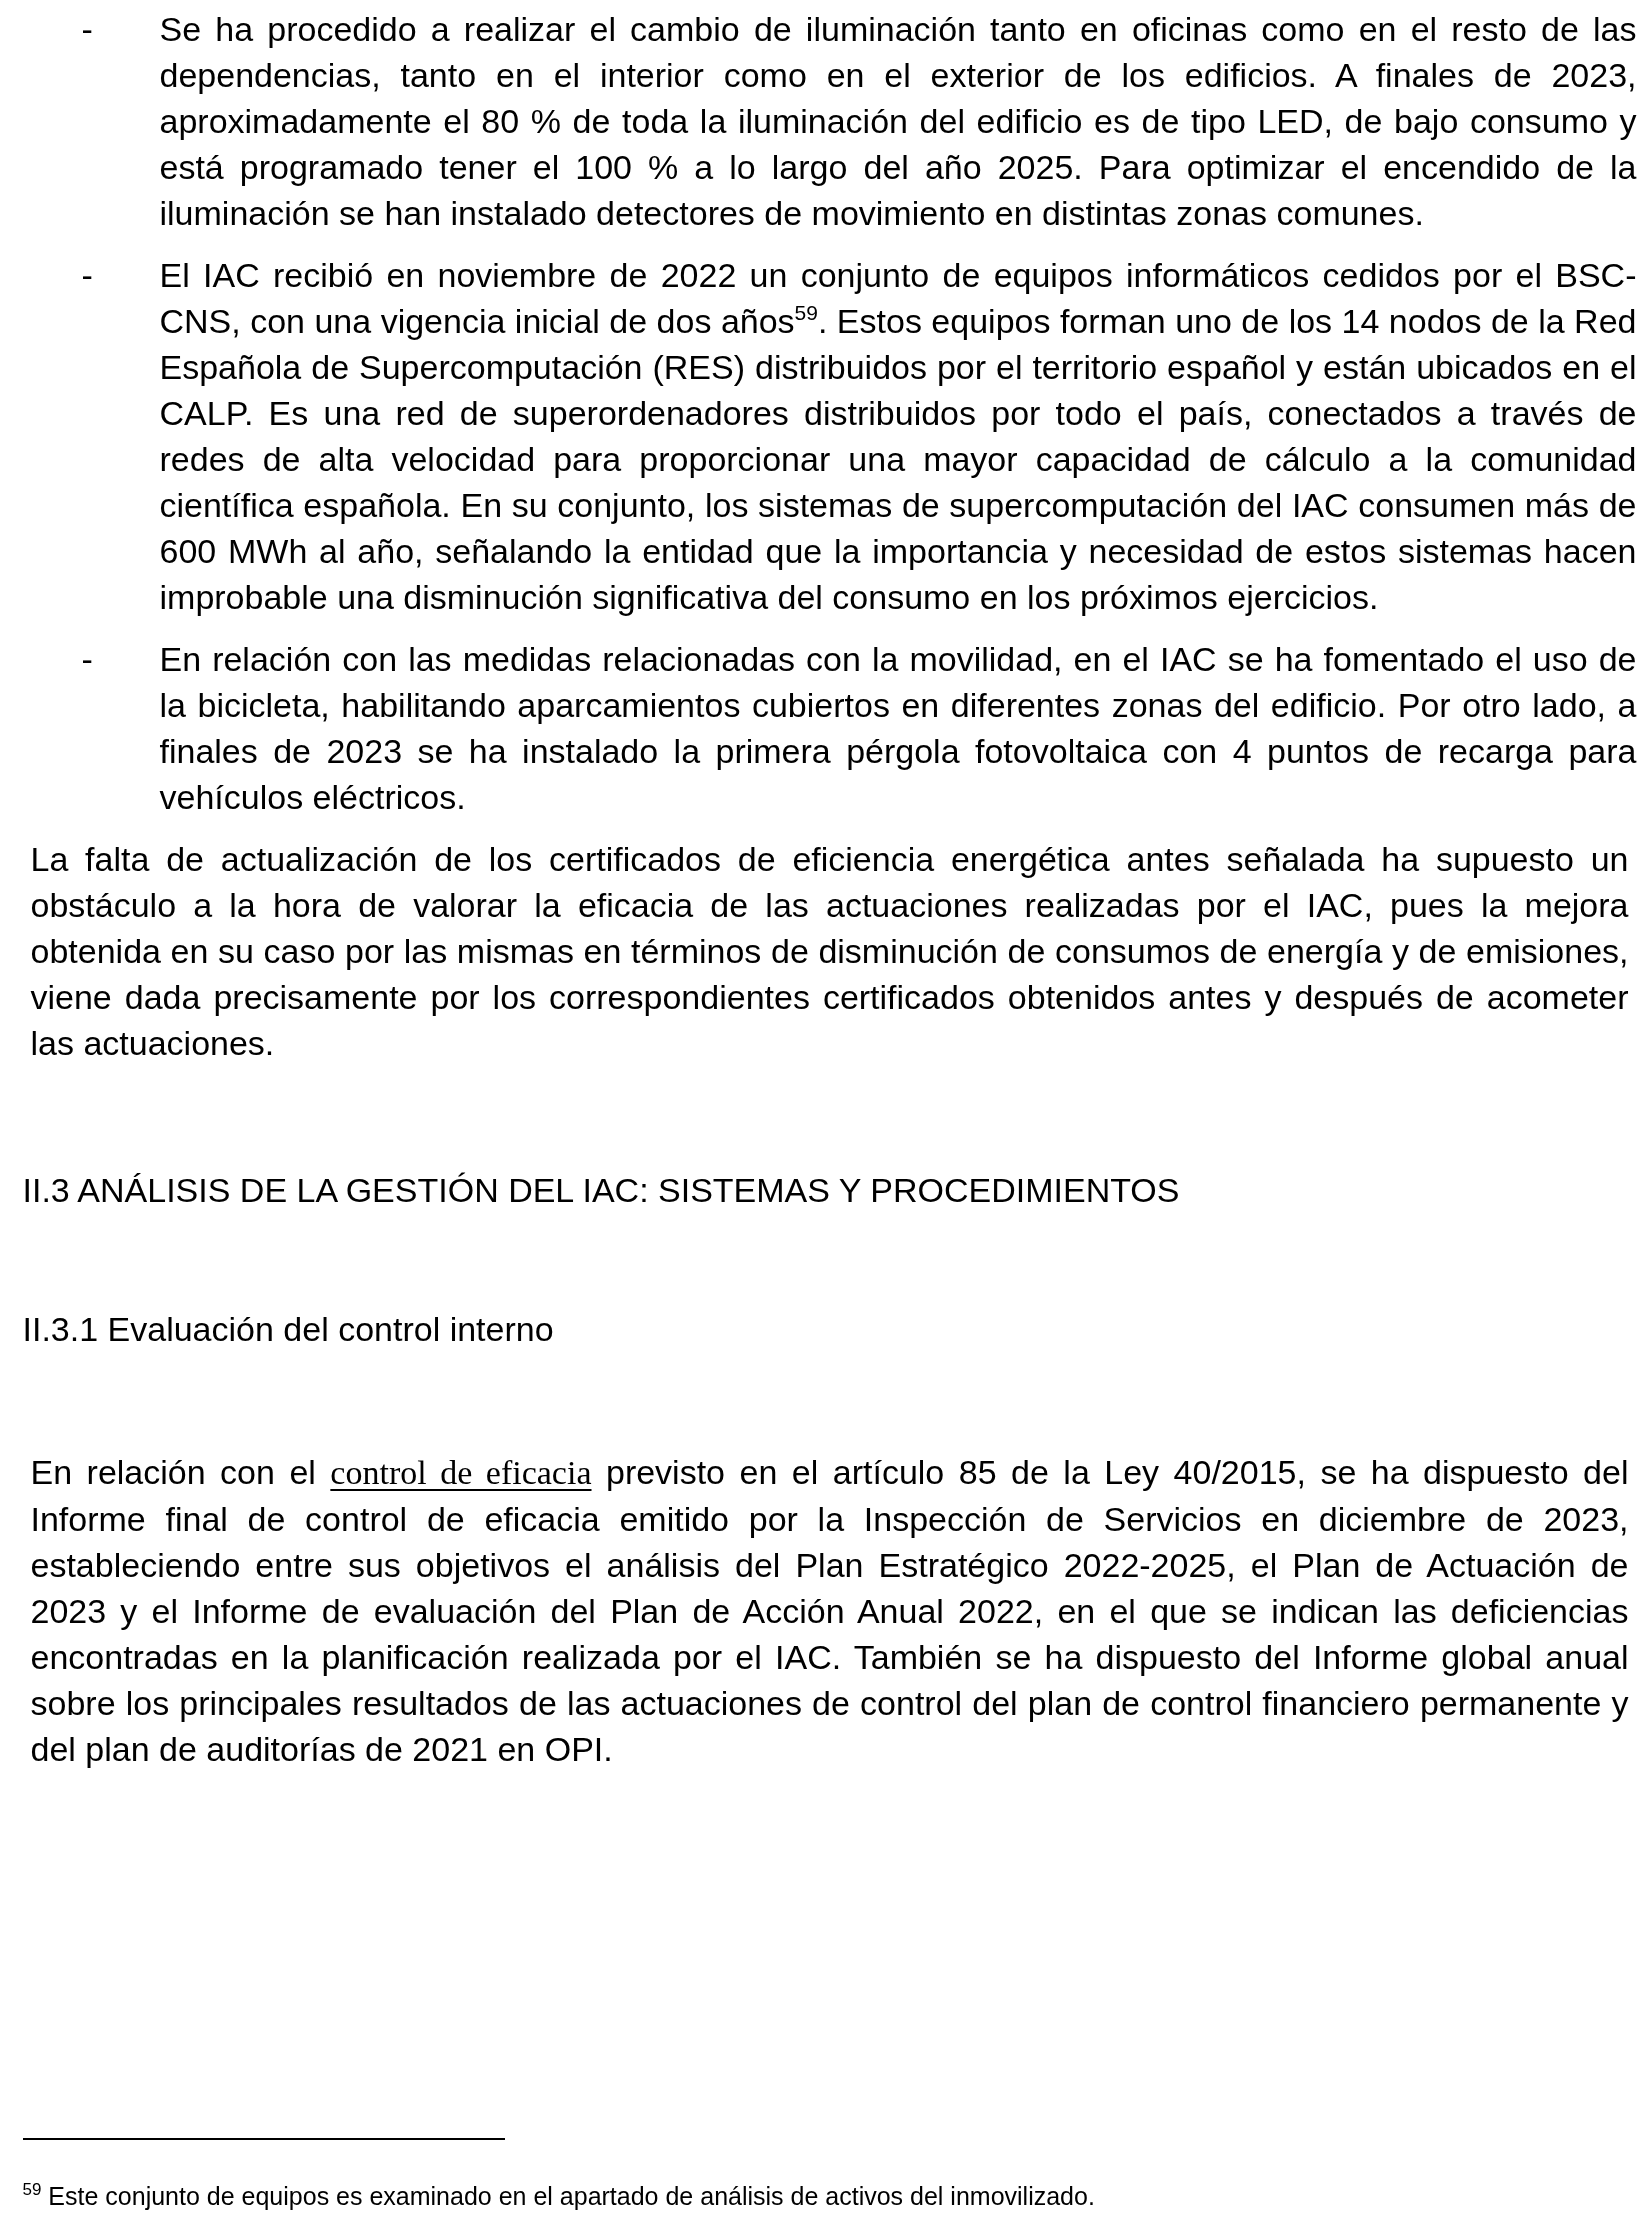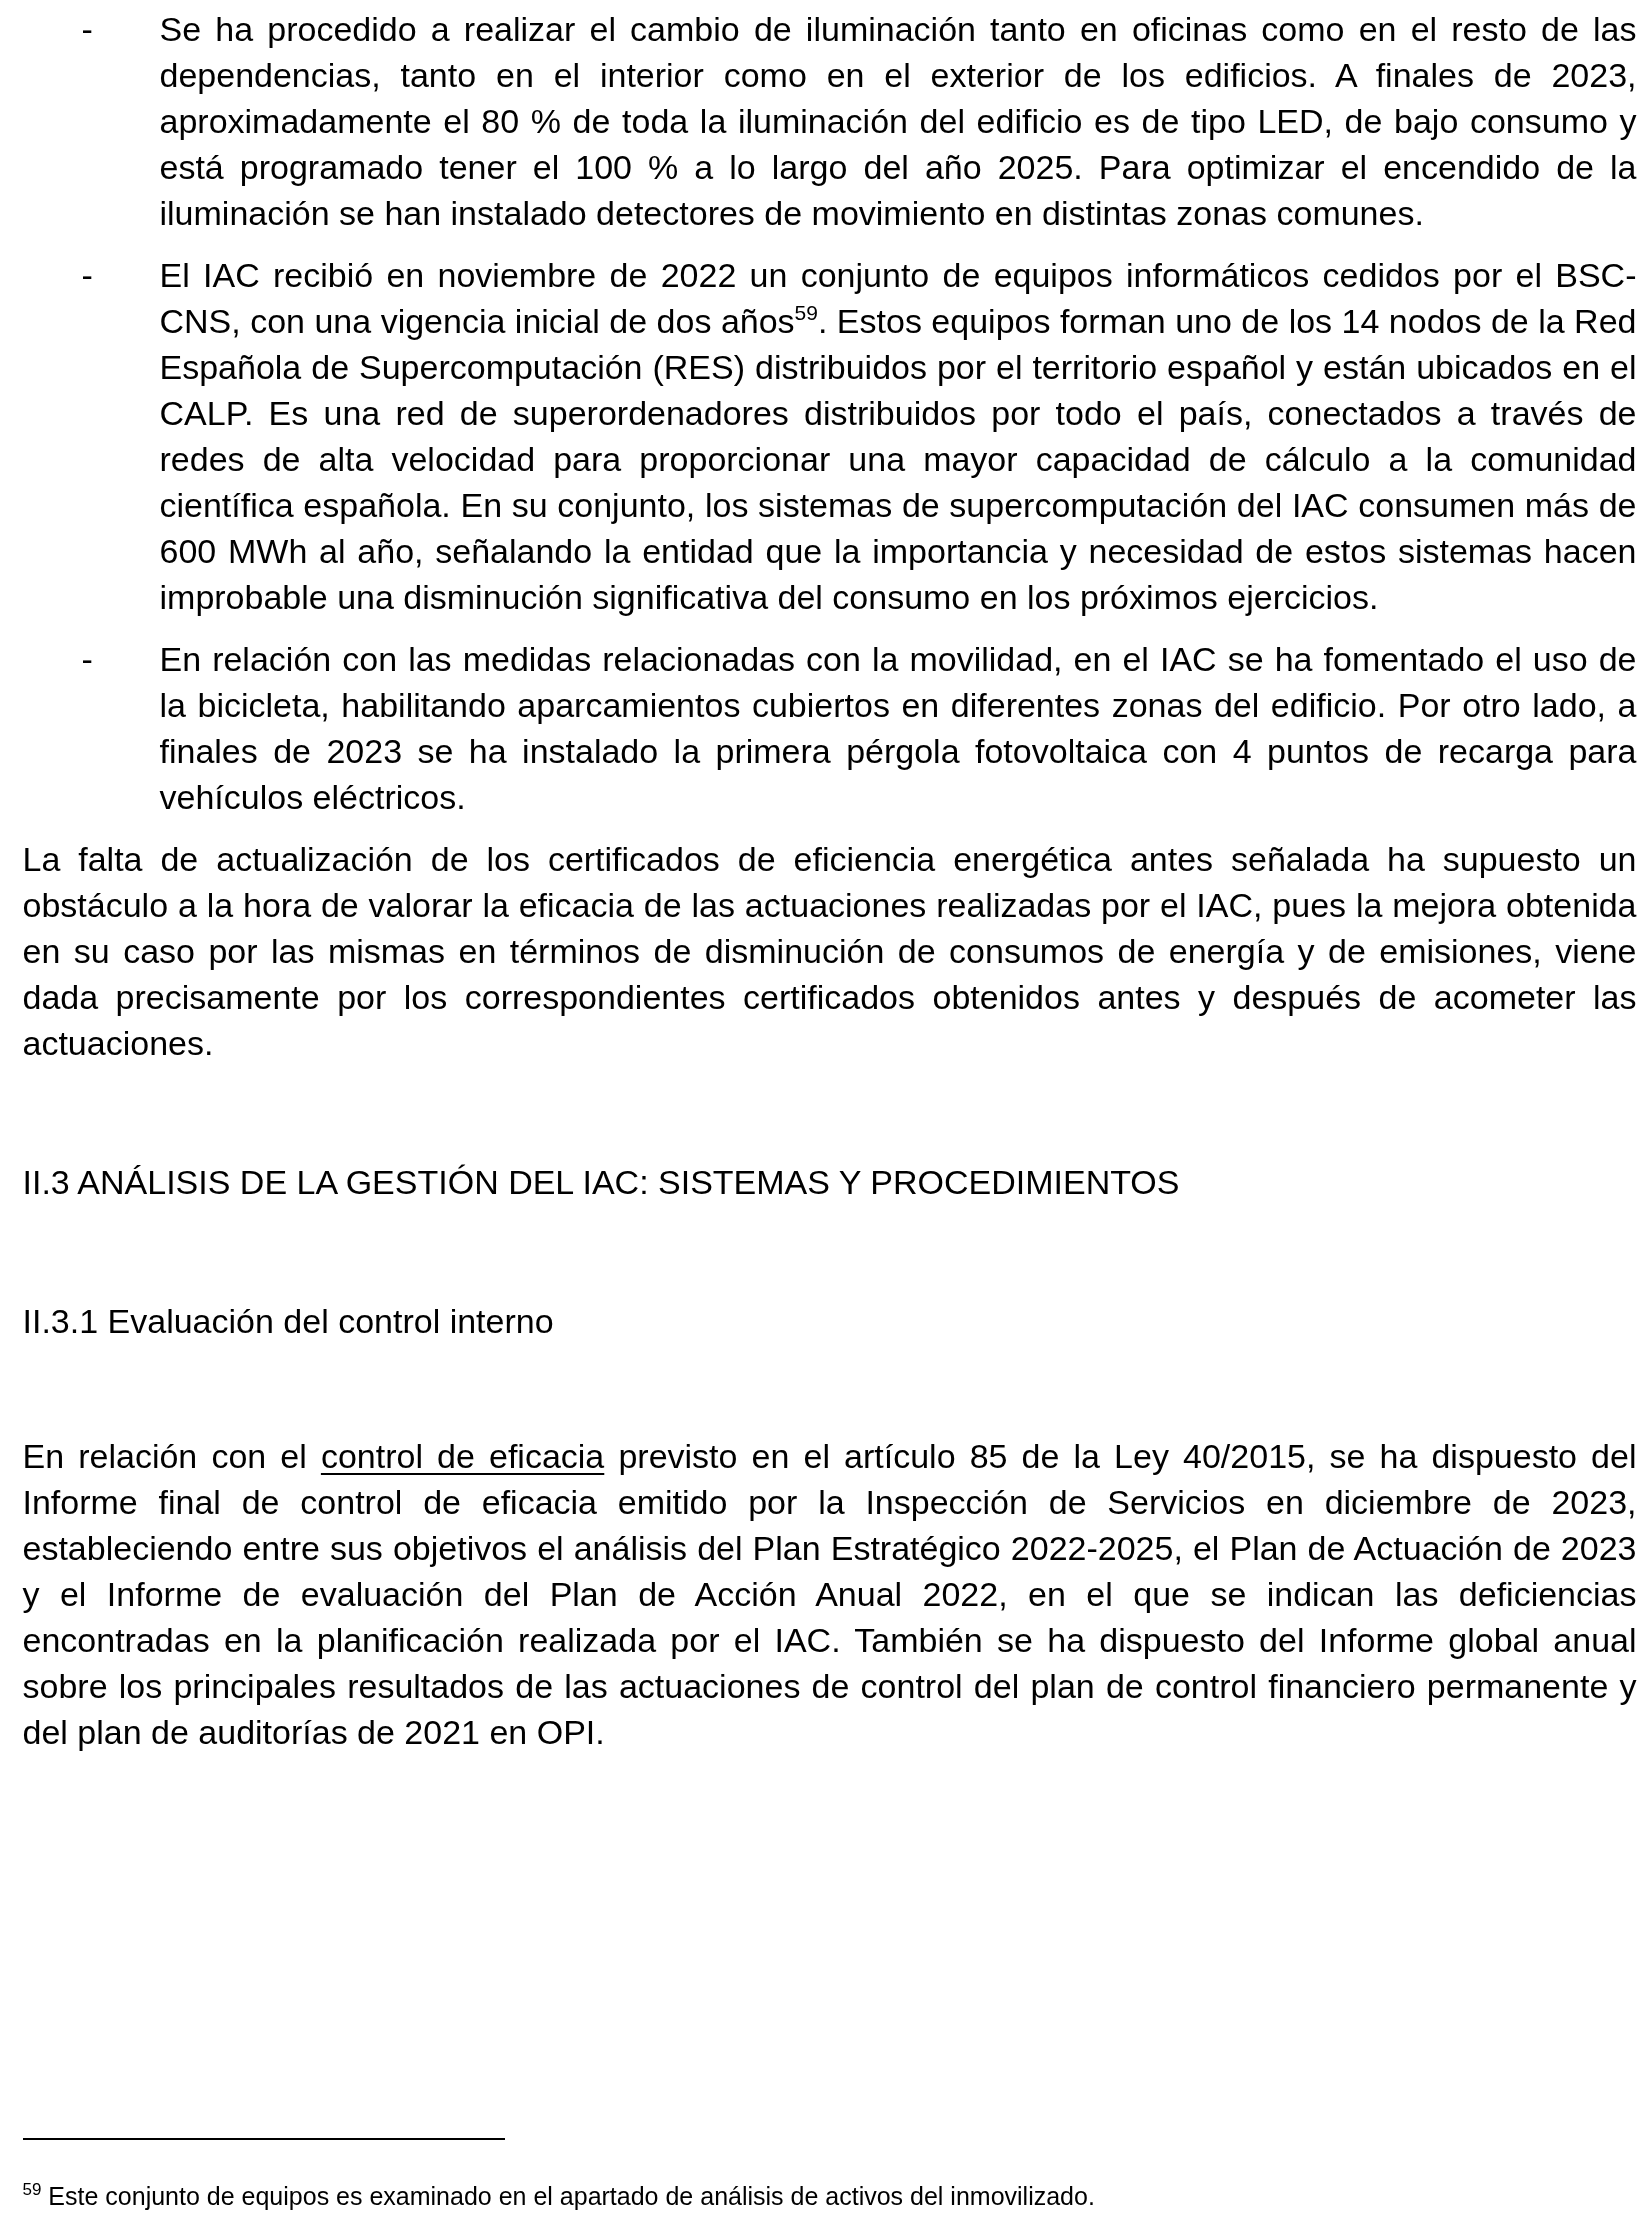--- a/index.html
+++ b/index.html
@@ -4,24 +4,24 @@
   <style>
     html, body { margin: 0; padding: 0; background: #ffffff; }
     body { width: 1652px; height: 2227px; position: relative; overflow: hidden;
            font-family: "Liberation Sans", sans-serif; color: #000; }
     .page { position: absolute; left: 22.5px; top: 6.4px; width: 1614px; }
     .p { font-size: 34px; line-height: 46px; text-align: justify; margin: 0; }
     .li { position: relative; padding-left: 121px; margin: 0 0 17.7px 0; }
     .li .dash { position: absolute; left: 59px; top: 0; font-size: 34px; line-height: 46px; }
     .li .p { text-align: justify; margin-left: 16px; }
     sup { font-size: 21px; line-height: 0; vertical-align: 13px; }
-    .para { margin: 0; }
+    .para { margin: 8px; }
     .h { font-size: 34px; line-height: 46px; margin: 0; }
     .h.bold { font-weight: normal; margin-top: 35px; }
-    u { text-decoration-thickness: 2.4px; text-underline-offset: 4.8px; }
+    u { text-decoration-thickness: 2.4px; text-underline-offset: 4.8px; font-family: Liberation Serif, serif; }
     .rule { position: absolute; left: 22.5px; top: 2138px; width: 482px; height: 2.4px; background: #000; }
     .footnote { position: absolute; left: 22.5px; top: 2180px; font-size: 25px; line-height: 32px; }
     .footnote sup { font-size: 17px; vertical-align: 9.6px; }
   </style>
 </head>
 <body>
 
 <div class="page">
 
   <div class="li" style="margin-bottom:16px;">

